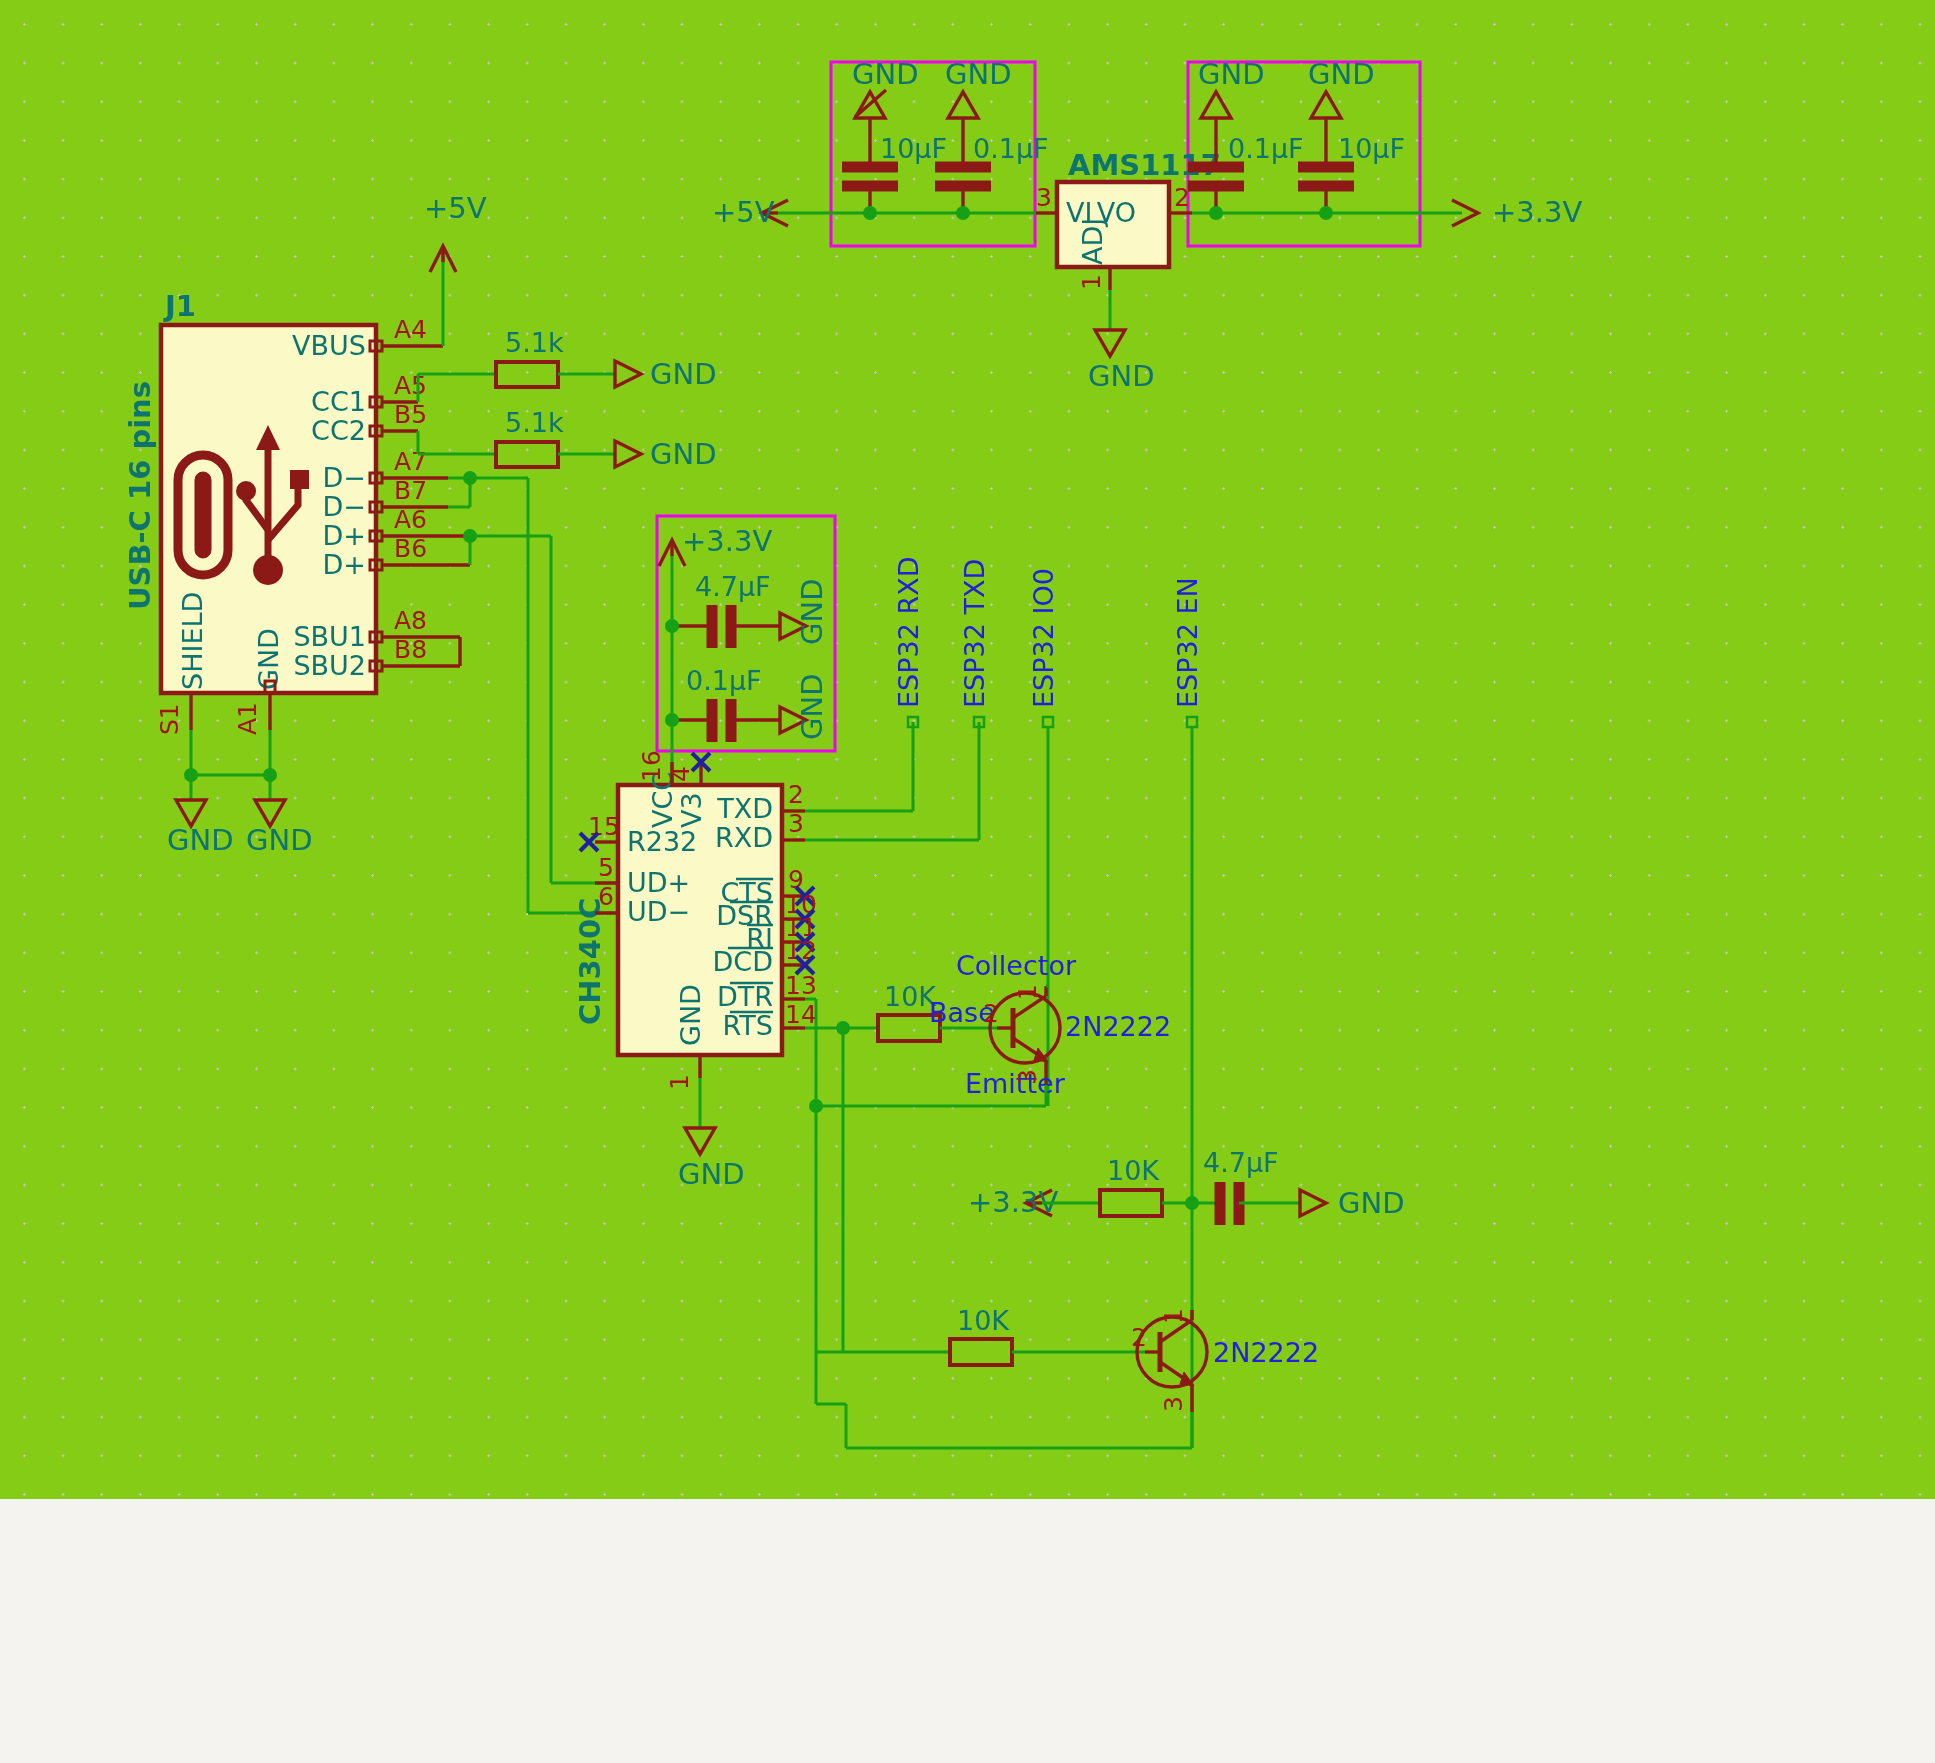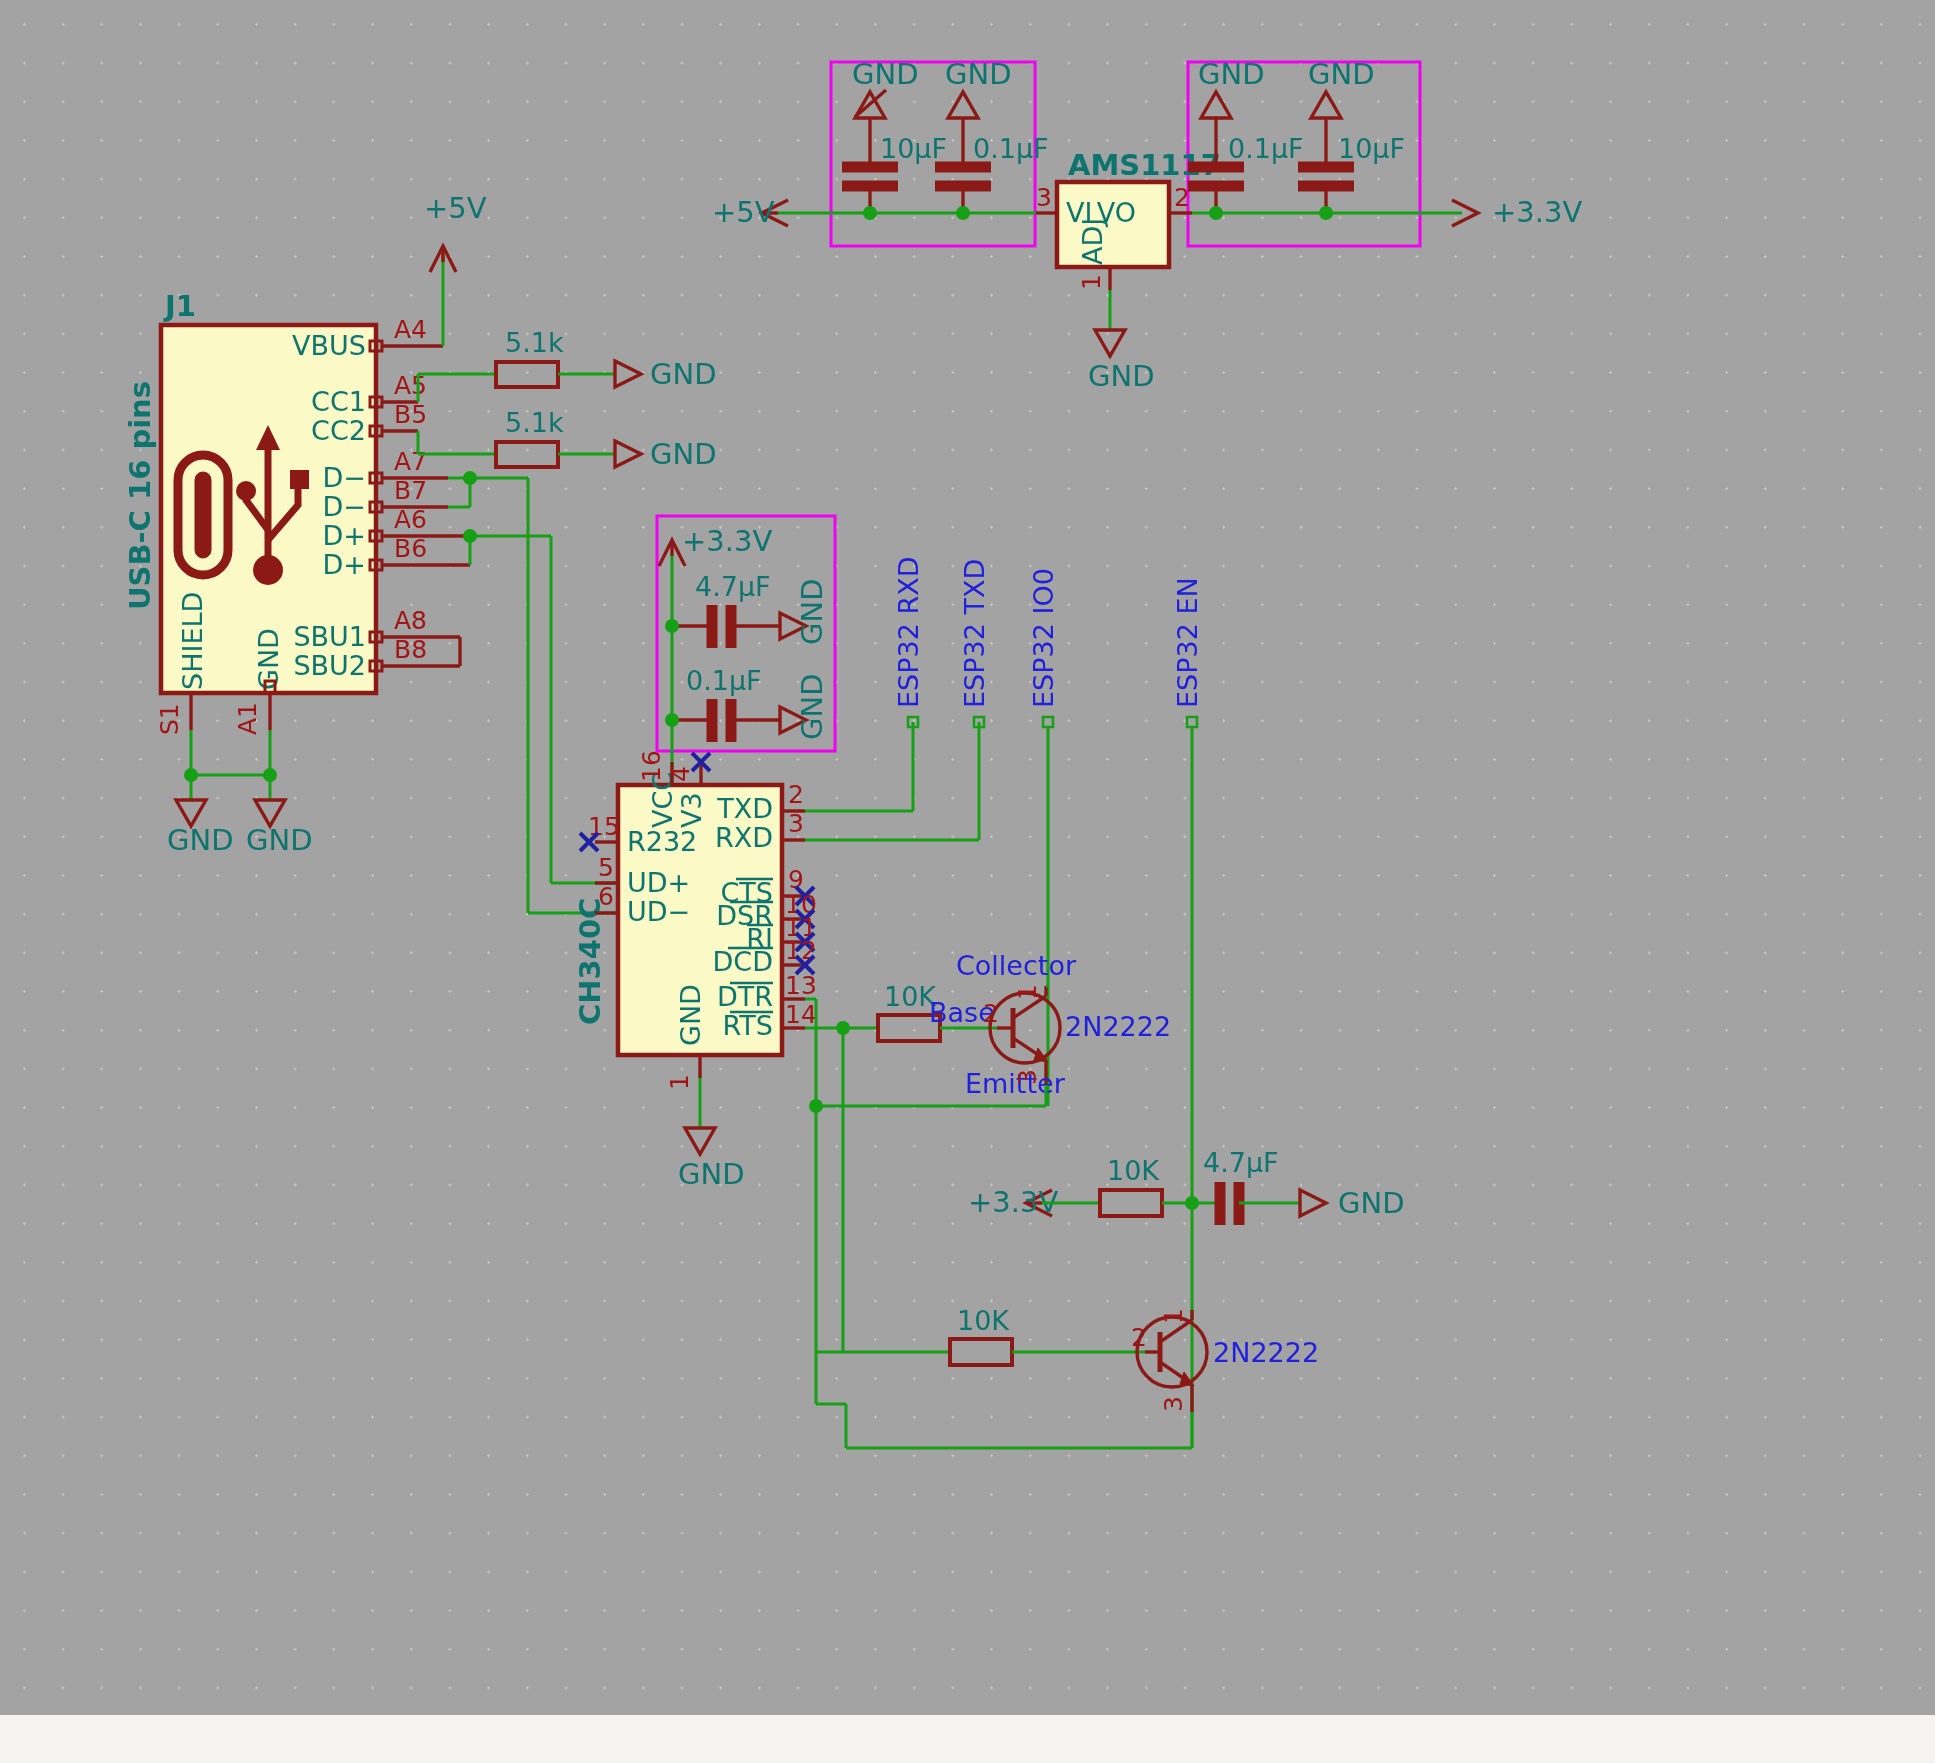--- a/index.html
+++ b/index.html
@@ -1,17 +1,17 @@
 <!DOCTYPE html>
 <html><head>
 <meta charset="utf-8">
 <style>
   html,body{margin:0;padding:0;background:#f4f3ef;}
   body{font-family:"DejaVu Sans","Liberation Sans",sans-serif;}
-  #sheet{position:relative;width:1935px;height:1715px;background:#a3a3a3;overflow:hidden;}
+  #sheet{position:relative;width:1935px;height:1499px;background:#84cc16;overflow:hidden;}
   #grid{position:absolute;inset:0;
     background-image:radial-gradient(circle, #c9c7c0 1.1px, transparent 1.2px);
     background-size:38.7px 38.7px;background-position:5px 5px;}
   svg.layer{position:absolute;left:0;top:0;width:1935px;height:1763px;}
   text{font-family:"DejaVu Sans","Liberation Sans",sans-serif;}
 </style>
 </head>
 <body>
 
 <div id="sheet">

